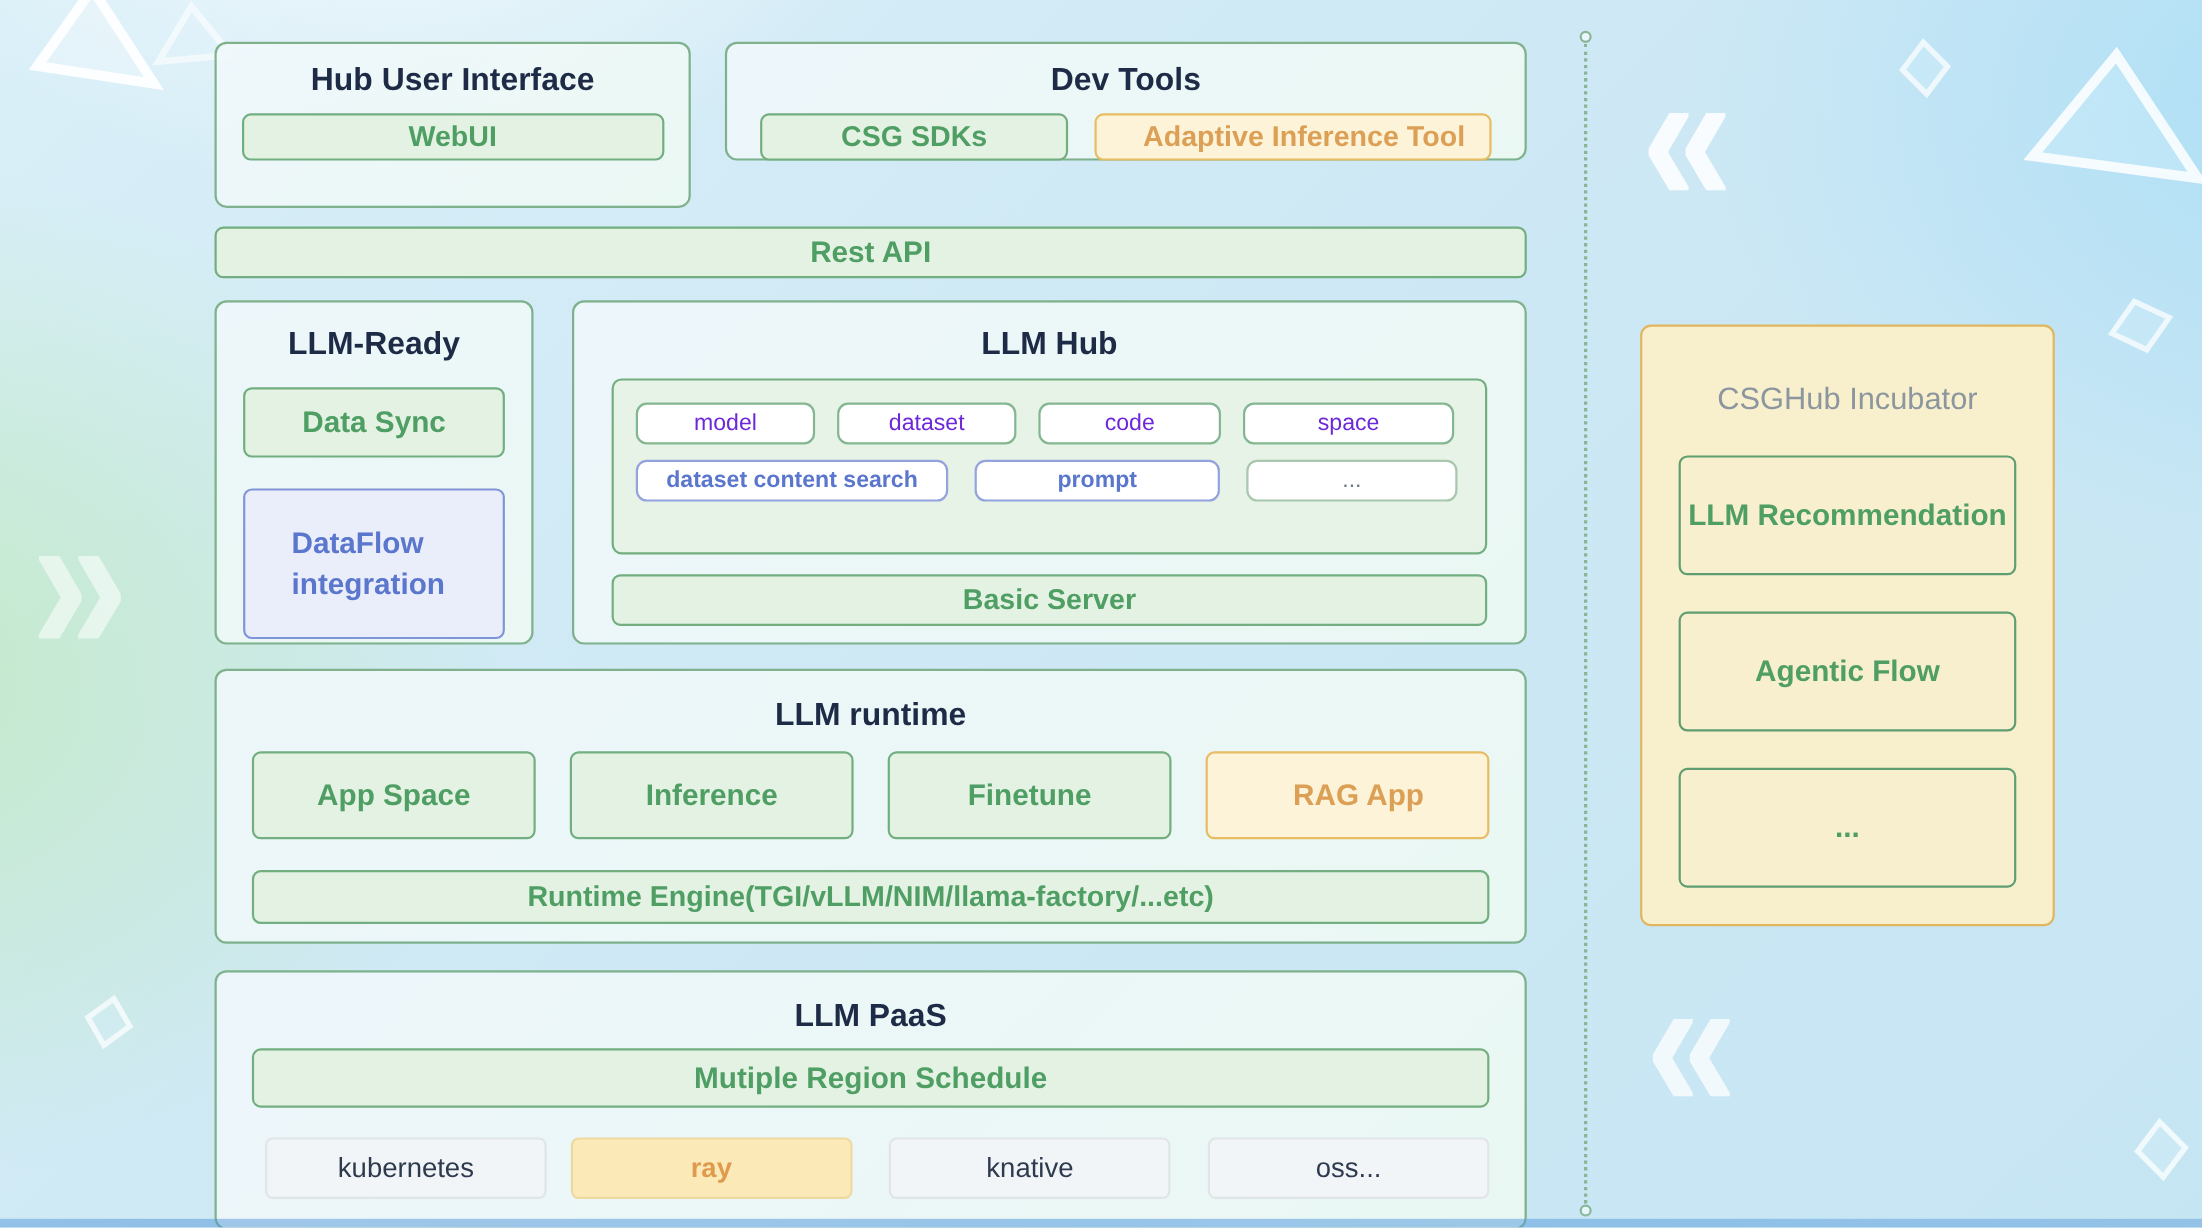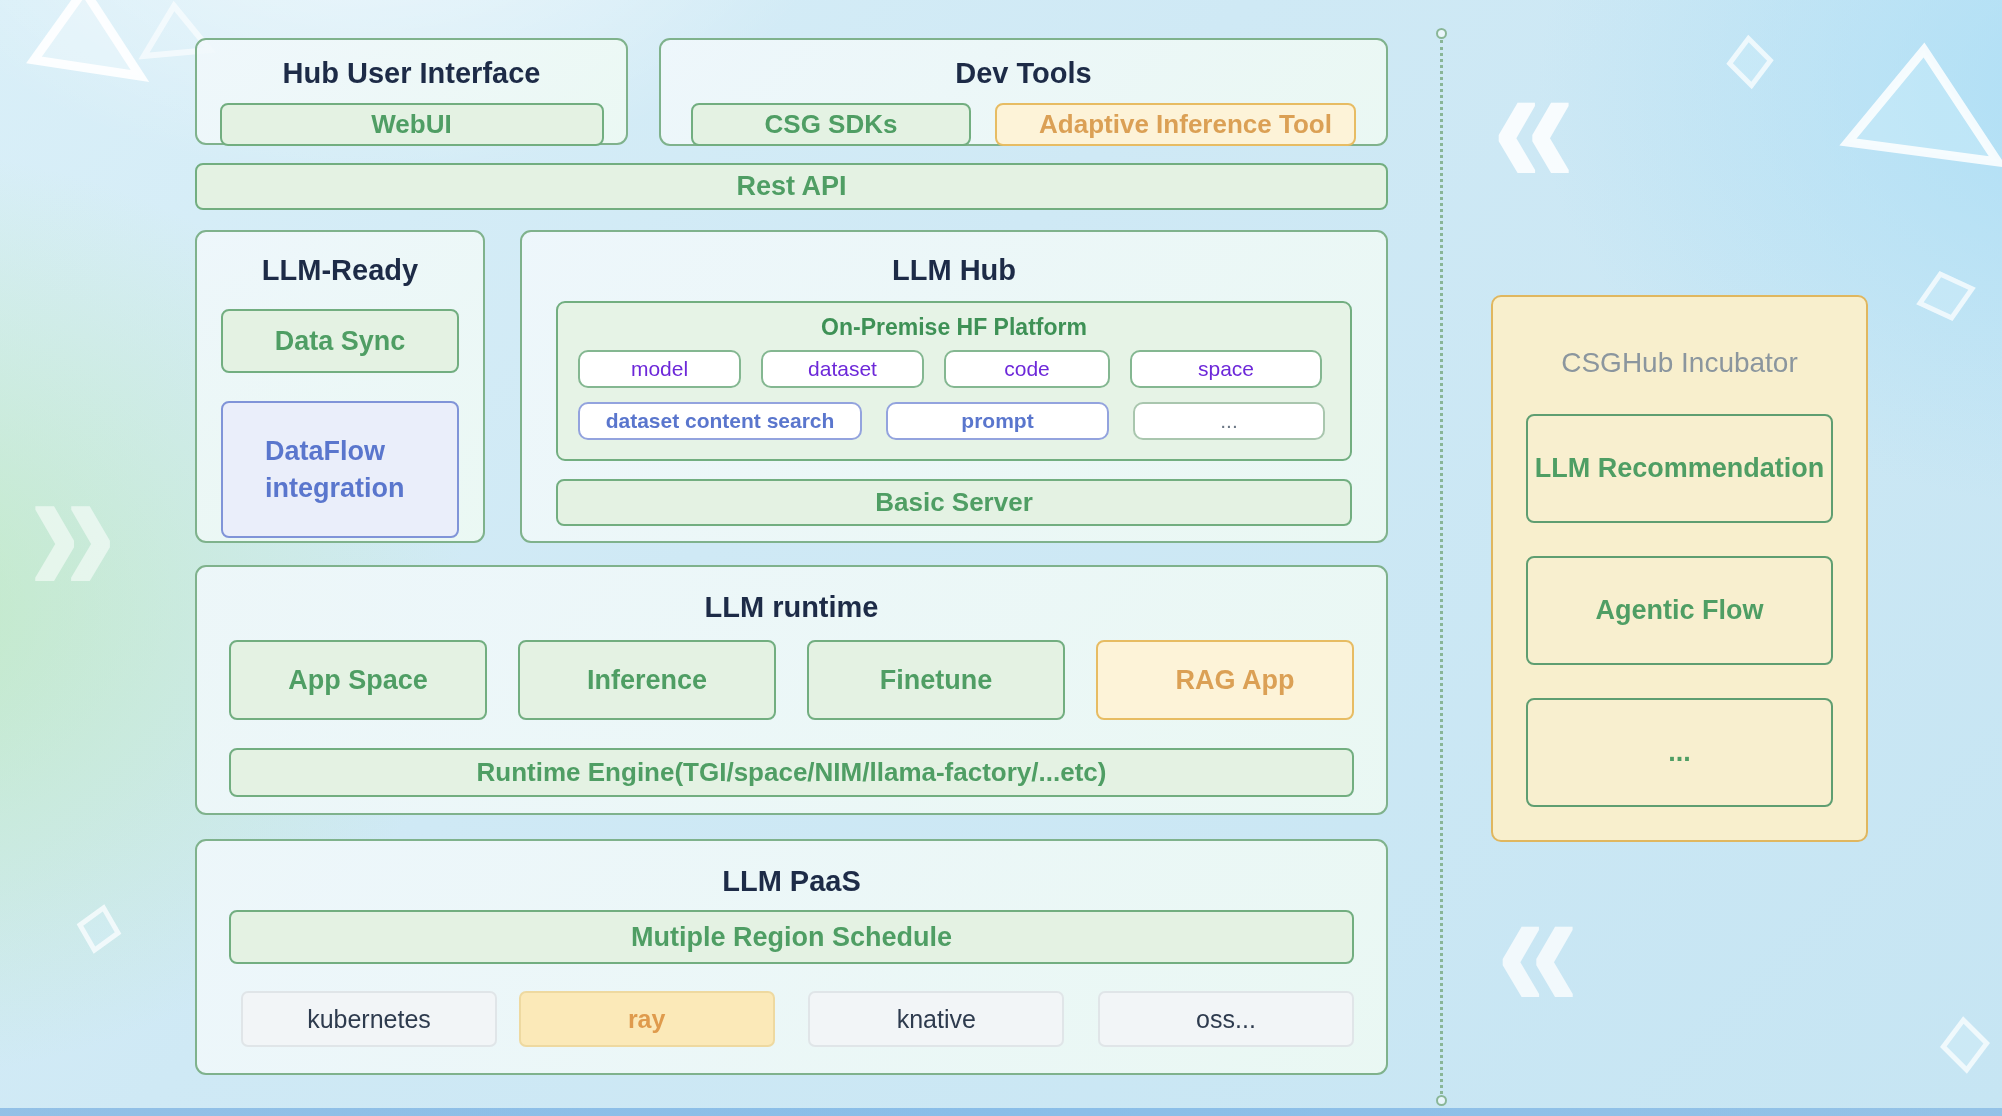--- a/index.html
+++ b/index.html
@@ -34,21 +34,21 @@
   .bar {
     display: flex; align-items: center; justify-content: center;
     background: #e4f2e3; border: 2px solid #72ae80; border-radius: 8px;
     color: #4f9e64; font-weight: bold;
   }
 
   
   .main-col { position: absolute; left: 195px; top: 38px; width: 1193px; }
 
   .top-row { display: flex; gap: 31px; }
-  .hub-ui-box { width: 444px; height: 107px; padding-top: 17px; }
+  .hub-ui-box { width: 444px; height: 151px; padding-top: 17px; }
   .dev-tools-box { flex: 1; height: 108px; padding-top: 17px; }
   .hub-ui-box .btn, .dev-tools-box .btn { height: 43px; font-size: 26px; }
   .webui-btn { width: 384px; margin: 13px auto 0; }
   .dev-btn-row { display: flex; justify-content: center; gap: 24px; margin-top: 13px; padding: 0 30px; }
   .csg-sdks-btn { width: 280px; }
   .adaptive-btn { width: 361px; }
 
   .rest-api-bar { margin-top: 17px; height: 47px; font-size: 27px; }
 
   .mid-row { display: flex; gap: 35px; margin-top: 20px; }
@@ -178,21 +178,20 @@
     <div class="mid-row">
       <div class="box llm-ready-box">
         <div class="box-title">LLM-Ready</div>
         <div class="btn btn-green data-sync-btn">Data Sync</div>
         <div class="btn btn-blue dataflow-btn">DataFlow integration</div>
       </div>
 
       <div class="box llm-hub-box">
         <div class="box-title">LLM Hub</div>
         <div class="platform-box">
-          <div class="platform-title">On-Premise HF Platform</div>
           <div class="pill-row">
             <div class="pill pill-model">model</div>
             <div class="pill pill-dataset">dataset</div>
             <div class="pill pill-code">code</div>
             <div class="pill pill-space">space</div>
           </div>
           <div class="pill-row second">
             <div class="pill pill-blue pill-search">dataset content search</div>
             <div class="pill pill-blue pill-prompt">prompt</div>
             <div class="pill pill-dots pill-etc">...</div>
@@ -203,21 +202,21 @@
     </div>
 
     <div class="box runtime-box">
       <div class="box-title">LLM runtime</div>
       <div class="runtime-btn-row">
         <div class="btn btn-green">App Space</div>
         <div class="btn btn-green">Inference</div>
         <div class="btn btn-green">Finetune</div>
         <div class="btn btn-orange">RAG App</div>
       </div>
-      <div class="bar engine-bar">Runtime Engine(TGI/space/NIM/llama-factory/...etc)</div>
+      <div class="bar engine-bar">Runtime Engine(TGI/vLLM/NIM/llama-factory/...etc)</div>
     </div>
 
     <div class="box paas-box">
       <div class="box-title">LLM PaaS</div>
       <div class="bar schedule-bar">Mutiple Region Schedule</div>
       <div class="paas-btn-row">
         <div class="btn btn-gray">kubernetes</div>
         <div class="btn btn-ray">ray</div>
         <div class="btn btn-gray">knative</div>
         <div class="btn btn-gray">oss...</div>

